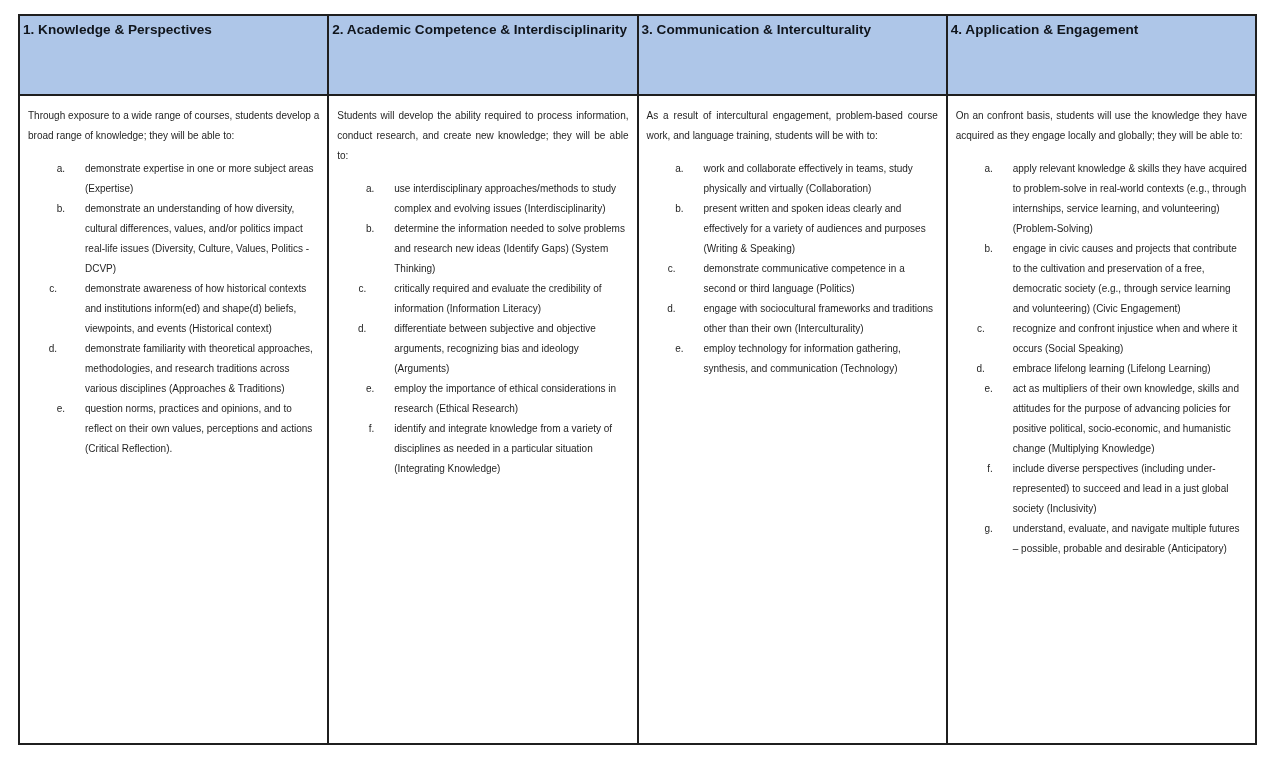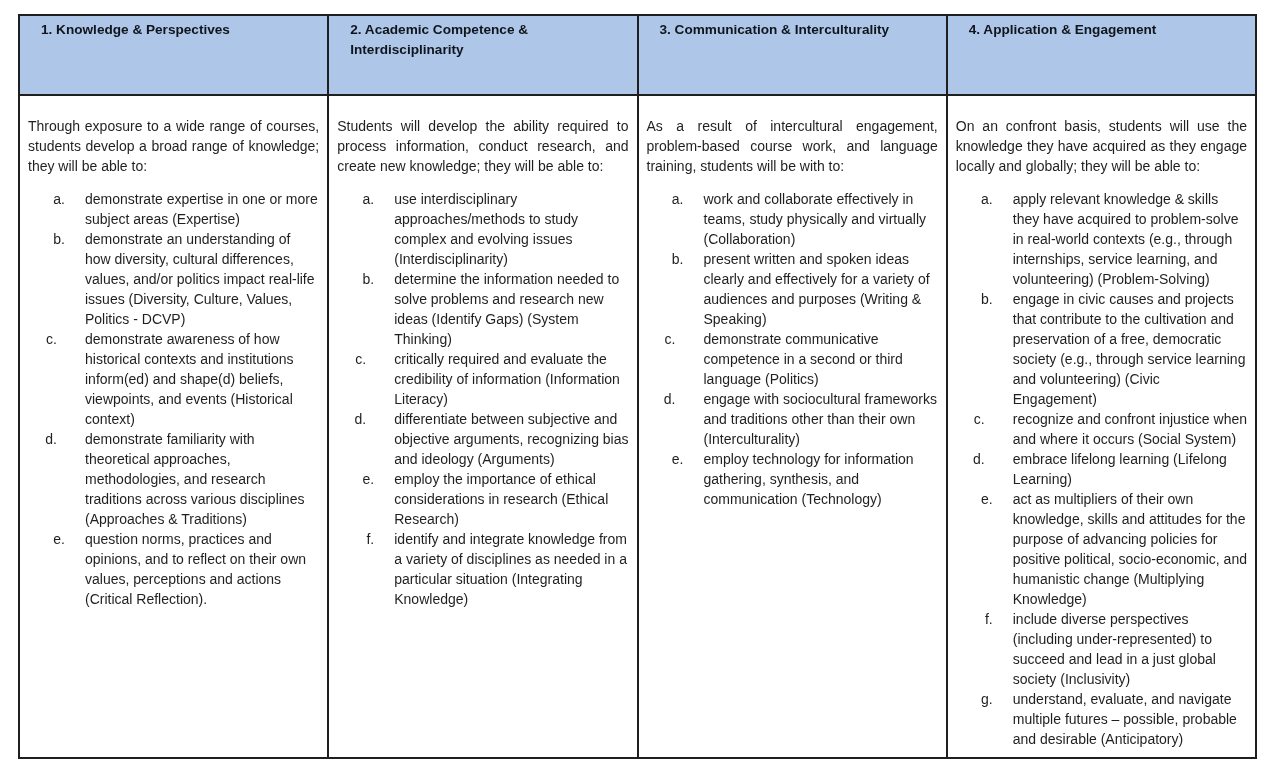--- a/index.html
+++ b/index.html
@@ -27,25 +27,25 @@
     vertical-align: top;
   }
   table.lo th {
     background: #aec6e8;
     height: 70px;
     text-align: left;
     font-size: 13.6px;
     line-height: 20px;
     font-weight: bold;
     color: #10151c;
-    padding: 4px 21px;
+    padding: 4px 3px;
   }
   table.lo td {
-    padding: 20px 8px 8px 8px;
-    font-size: 14px;
+    padding: 10px 8px 8px 8px;
+    font-size: 10px;
     line-height: 20px;
     background: #ffffff;
   }
   .intro {
     margin: 0;
     text-align: justify;
     text-justify: inter-word;
   }
   .list { margin-top: 13px; }
   .item { position: relative; padding-left: 57px; }
@@ -101,21 +101,21 @@
               <div class="item outdent"><span class="letter">c.</span><span class="txt"><span>demonstrate communicative competence in a second or third language </span><strong>(Politics)</strong><span></span></span></div>
               <div class="item outdent"><span class="letter">d.</span><span class="txt"><span>engage with sociocultural frameworks and traditions other than their own </span><strong>(Interculturality)</strong><span></span></span></div>
               <div class="item"><span class="letter">e.</span><span class="txt"><span>employ technology for information gathering, synthesis, and communication </span><strong>(Technology)</strong><span></span></span></div>
             </div>
         </td>
         <td>
           <p class="intro">On an confront basis, students will use the knowledge they have acquired as they engage locally and globally; they will be able to:</p>
           <div class="list">
               <div class="item"><span class="letter">a.</span><span class="txt"><span>apply relevant knowledge &amp; skills they have acquired to problem-solve in real-world contexts (e.g., through internships, service learning, and volunteering) </span><strong>(Problem-Solving)</strong><span></span></span></div>
               <div class="item"><span class="letter">b.</span><span class="txt"><span>engage in civic causes and projects that contribute to the cultivation and preservation of a free, democratic society (e.g., through service learning and volunteering) </span><strong>(Civic Engagement)</strong><span></span></span></div>
-              <div class="item outdent"><span class="letter">c.</span><span class="txt"><span>recognize and confront injustice when and where it occurs </span><strong>(Social System)</strong><span></span></span></div>
+              <div class="item outdent"><span class="letter">c.</span><span class="txt"><span>recognize and confront injustice when and where it occurs </span><strong>(Social Speaking)</strong><span></span></span></div>
               <div class="item outdent"><span class="letter">d.</span><span class="txt"><span>embrace lifelong learning </span><strong>(Lifelong Learning)</strong><span></span></span></div>
               <div class="item"><span class="letter">e.</span><span class="txt"><span>act as multipliers of their own knowledge, skills and attitudes for the purpose of advancing policies for positive political, socio-economic, and humanistic change </span><strong>(Multiplying Knowledge)</strong><span></span></span></div>
               <div class="item"><span class="letter">f.</span><span class="txt"><span>include diverse perspectives (including under-represented) to succeed and lead in a just global society </span><strong>(Inclusivity)</strong><span></span></span></div>
               <div class="item"><span class="letter">g.</span><span class="txt"><span>understand, evaluate, and navigate multiple futures – possible, probable and desirable </span><strong>(Anticipatory)</strong><span></span></span></div>
             </div>
         </td>
       </tr>
     </tbody>
   </table>
 </div>

